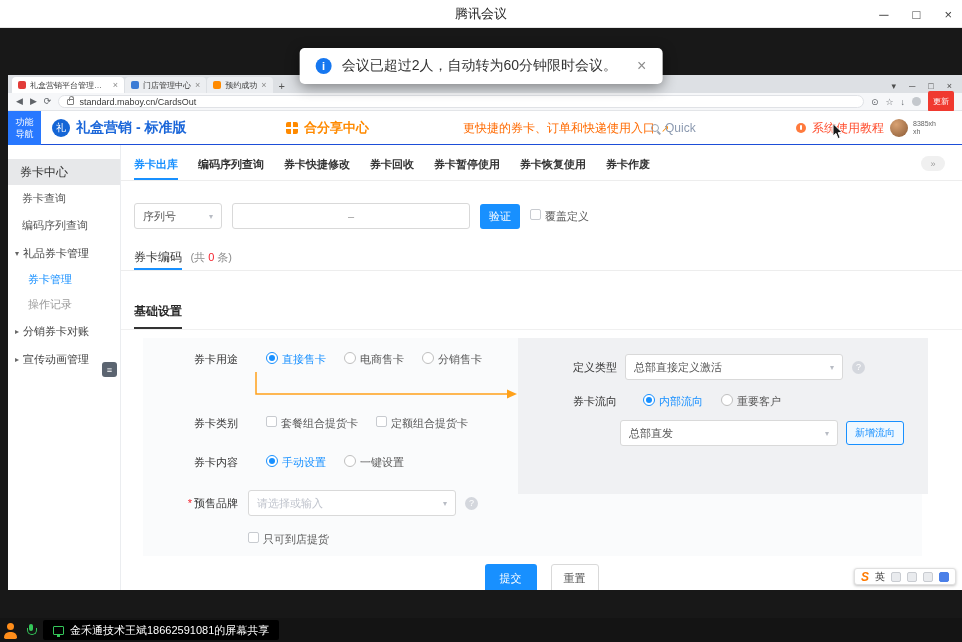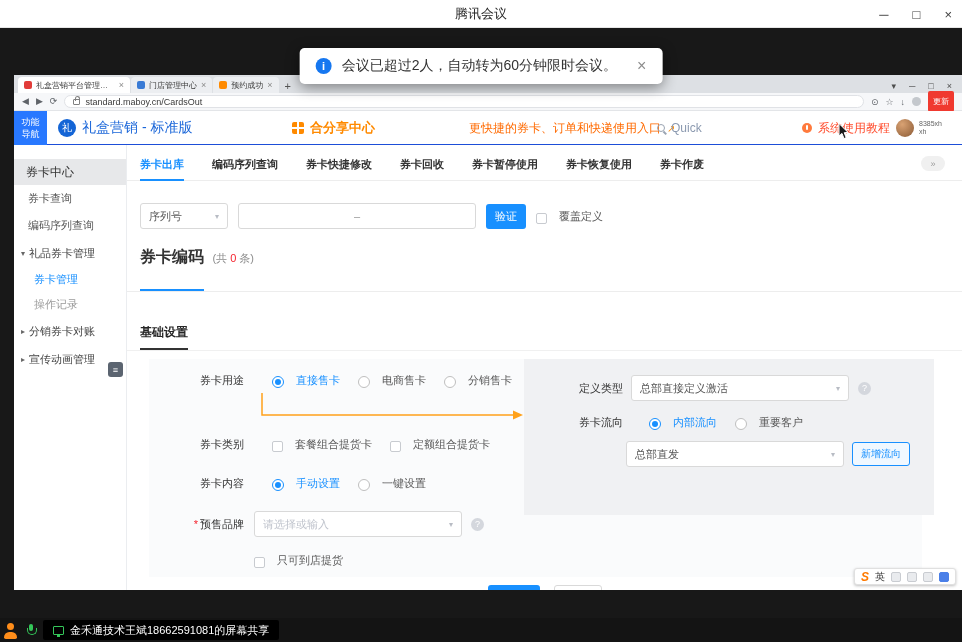--- a/index.html
+++ b/index.html
@@ -16,21 +16,21 @@
   
   .stage{position:absolute;top:28px;left:0;right:0;height:590px;background:#181818}
 
   
   .toast{position:absolute;top:20px;left:50%;transform:translateX(-50%);height:36px;background:#fff;border-radius:5px;box-shadow:0 3px 14px rgba(0,0,0,.45);display:flex;align-items:center;padding:0 16px;gap:10px;z-index:90;white-space:nowrap}
   .toast .info-ic{width:16px;height:16px;border-radius:50%;background:#1677f0;color:#fff;font-size:11px;font-weight:bold;display:flex;align-items:center;justify-content:center;flex:none}
   .toast .msg{font-size:14px;color:#333}
   .toast .close{color:#8c8c8c;font-size:16px;margin-left:10px}
 
   
-  .browser{position:absolute;top:47px;left:14px;right:0;height:515px;background:#fca5a5;display:flex;flex-direction:column}
+  .browser{position:absolute;top:47px;left:8px;right:0;height:515px;background:#fca5a5;display:flex;flex-direction:column}
   .tabstrip{height:18px;background:#dde0e4;display:flex;align-items:flex-end;padding-left:4px;flex:none}
   .tab{height:16px;display:flex;align-items:center;gap:4px;padding:0 6px;border-radius:4px 4px 0 0;max-width:112px;flex:none}
   .tab.active{background:#fff}
   .tab.idle{background:#eceef1;margin-left:1px}
   .fav{width:8px;height:8px;border-radius:2px;flex:none}
   .tab-label{font-size:8px;color:#3a3a3a;white-space:nowrap;overflow:hidden;text-overflow:ellipsis;max-width:80px}
   .tab-close{font-size:9px;color:#8a8a8a;flex:none}
   .newtab{font-size:11px;color:#555;margin:0 8px 1px 6px}
   .strip-controls{margin-left:auto;display:flex;align-items:center;gap:13px;padding:0 10px 2px 0;color:#4d4d4d;font-size:9px}
   .addressbar{height:18px;background:#f6f7f9;border-bottom:1px solid #e3e5e8;display:flex;align-items:center;padding:0 8px;gap:7px;flex:none}
@@ -42,21 +42,21 @@
   .bar-ic{color:#5f6368;font-size:9px}
   .user-ic{width:9px;height:9px;border-radius:50%;background:#c4c8cd;position:relative}
   .badge-update{background:#f0392f;color:#fff;font-size:8px;padding:6px 5px;border-radius:2px;line-height:1.2}
 
   
   .header{position:relative;height:34px;background:#fff;border-bottom:1px solid #1d4ed8;flex:none}
   .hitem{position:absolute;top:0;height:34px;display:flex;align-items:center;gap:6px}
   .nav-toggle{left:0;width:33px;background:#2878ff;color:#fff;font-size:9px;flex-direction:column;justify-content:center;gap:1px;line-height:1.15}
   .brand{left:44px}
   .brand-ic{width:18px;height:18px;border-radius:50%;background:#1465d6;color:#fff;font-size:10px;display:flex;align-items:center;justify-content:center}
-  .brand-text{font-size:14px;font-weight:normal;color:#1a66d9}
+  .brand-text{font-size:14px;font-weight:bold;color:#1a66d9}
   .share-center{left:278px;color:#ff8a00;font-weight:bold;font-size:13px}
   .gift-ic{width:12px;height:12px;background:#ff8a00;border-radius:2px;position:relative}
   .gift-ic:before{content:"";position:absolute;left:0;top:5px;width:12px;height:2px;background:#fff}
   .gift-ic:after{content:"";position:absolute;left:5px;top:0;width:2px;height:12px;background:#fff}
   .promo{left:455px;color:#ff6a00;font-size:12px}
   .ext-ic{color:#ff8a00;font-size:10px}
   .quick{left:643px;color:#8c9ab0;font-size:12px}
   .mag-ic{width:8px;height:8px;border:1.5px solid #9aa4b2;border-radius:50%;position:relative}
   .mag-ic:after{content:"";position:absolute;right:-3px;bottom:-2px;width:4px;height:1.5px;background:#9aa4b2;transform:rotate(45deg)}
   .tutorial{left:788px;color:#ff4d2e;font-size:12px}
@@ -74,42 +74,42 @@
   .side-section{height:26px;background:#e7e8ea;display:flex;align-items:center;padding-left:12px;font-size:12px;color:#333;margin-top:14px}
   .side-item{height:27px;display:flex;align-items:center;padding-left:14px;font-size:11px;color:#555}
   .side-group{height:28px;display:flex;align-items:center;padding-left:7px;gap:4px;font-size:11px;color:#444}
   .tri{font-size:8px;color:#666}
   .side-sub{height:25px;display:flex;align-items:center;padding-left:20px;font-size:11px;color:#555}
   .side-sub.active{color:#1890ff}
   .side-sub.muted{color:#9a9a9a}
   .side-handle{position:absolute;right:3px;top:217px;width:15px;height:15px;background:#5b6470;border-radius:3px;color:#fff;font-size:9px;display:flex;align-items:center;justify-content:center}
 
   main{flex:1;position:relative;background:#fff;padding-top:6px}
-  .tabs-row{height:30px;border-bottom:1px solid #ededed;display:flex;align-items:center;gap:28px;padding-left:13px;position:relative}
+  .tabs-row{height:30px;border-bottom:1px solid #ededed;display:flex;align-items:flex-end;gap:20px;padding-left:13px;position:relative}
   .mtab{font-size:11px;color:#333;height:30px;display:flex;align-items:center;border-bottom:2px solid transparent;font-weight:bold}
   .mtab.active{color:#1890ff;border-bottom-color:#1890ff}
   .collapse-pill{position:absolute;right:17px;top:5px;width:24px;height:15px;background:#f0f0f0;border-radius:8px;color:#999;font-size:9px;display:flex;align-items:center;justify-content:center}
 
   .search-row{margin-top:22px;padding-left:13px;display:flex;align-items:center;gap:10px;height:26px}
   .select{height:26px;background:#fff;border:1px solid #d9d9d9;border-radius:3px;display:flex;align-items:center;justify-content:space-between;padding:0 8px;font-size:11px;color:#555}
   .select .ph{color:#bfc3cc}
   .caret{font-size:8px;color:#b8bcc4;margin-left:6px}
   .w88{width:88px}.w218{width:218px}.w208{width:208px}
   .range-box{width:238px;height:26px;border:1px solid #d9d9d9;border-radius:3px;background:#fff;display:flex;align-items:center;justify-content:center;font-size:11px;color:#999}
   .btn-verify{width:40px;height:25px;background:#1890ff;color:#fff;border:none;border-radius:3px;font-size:11px}
-  .opt{display:flex;align-items:flex-end;gap:12px}
+  .opt{display:flex;align-items:flex-start;gap:4px}
   .checkbox{width:11px;height:11px;border:1px solid #c8cbd0;border-radius:2px;background:#fff;flex:none}
   .opt-text{font-size:11px;color:#595959}
   .opt-text.sel{color:#1890ff}
   .radio{width:12px;height:12px;border:1px solid #bfbfbf;border-radius:50%;background:#fff;position:relative;flex:none}
   .radio.on{border-color:#1890ff}
   .radio.on:after{content:"";position:absolute;inset:2px;background:#1890ff;border-radius:50%}
 
   .codes-row{margin-top:18px;padding-left:13px;border-bottom:1px solid #ededed}
-  .codes-title{display:inline-block;font-size:16px;font-weight:bold;color:#333;border-bottom:2px solid #1890ff;padding-bottom:21px}
+  .codes-title{display:inline-block;font-size:12px;font-weight:normal;color:#333;border-bottom:2px solid #1890ff;padding-bottom:2px}
   .codes-count{font-size:11px;color:#8c8c8c;margin-left:4px}
   .codes-count .red{color:#f5222d}
 
   .section-row{margin-top:30px;padding-left:13px;border-bottom:1px solid #f0f0f0}
   .section-title{display:inline-block;font-size:12px;font-weight:bold;color:#262626;border-bottom:2px solid #333;padding-bottom:7px}
 
   .form-panel{margin:8px 40px 0 22px;height:218px;background:#fafbfc;position:relative}
   .right-panel{position:absolute;left:375px;top:0;width:410px;height:156px;background:#f0f1f3}
   .frow{position:absolute;display:flex;align-items:center}
   .l-label{width:60px;text-align:right;margin-right:10px;font-size:11px;color:#333;flex:none}

